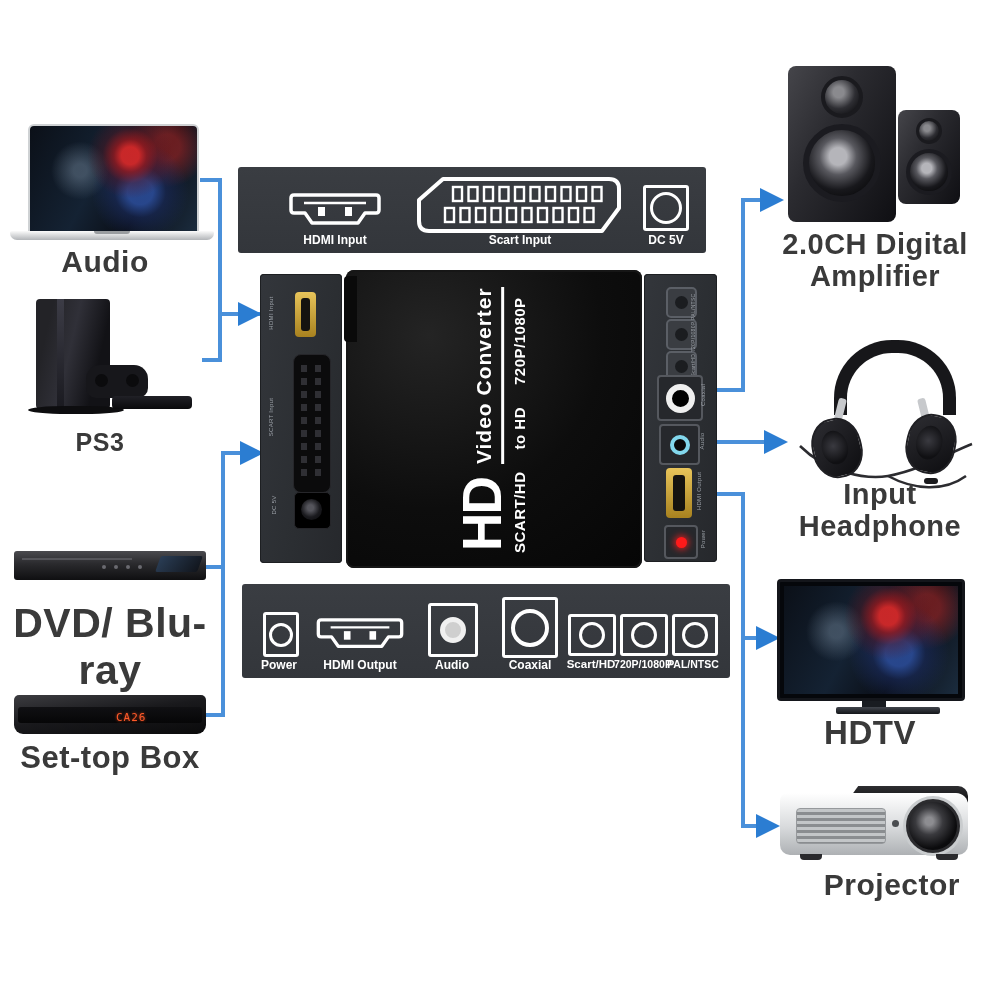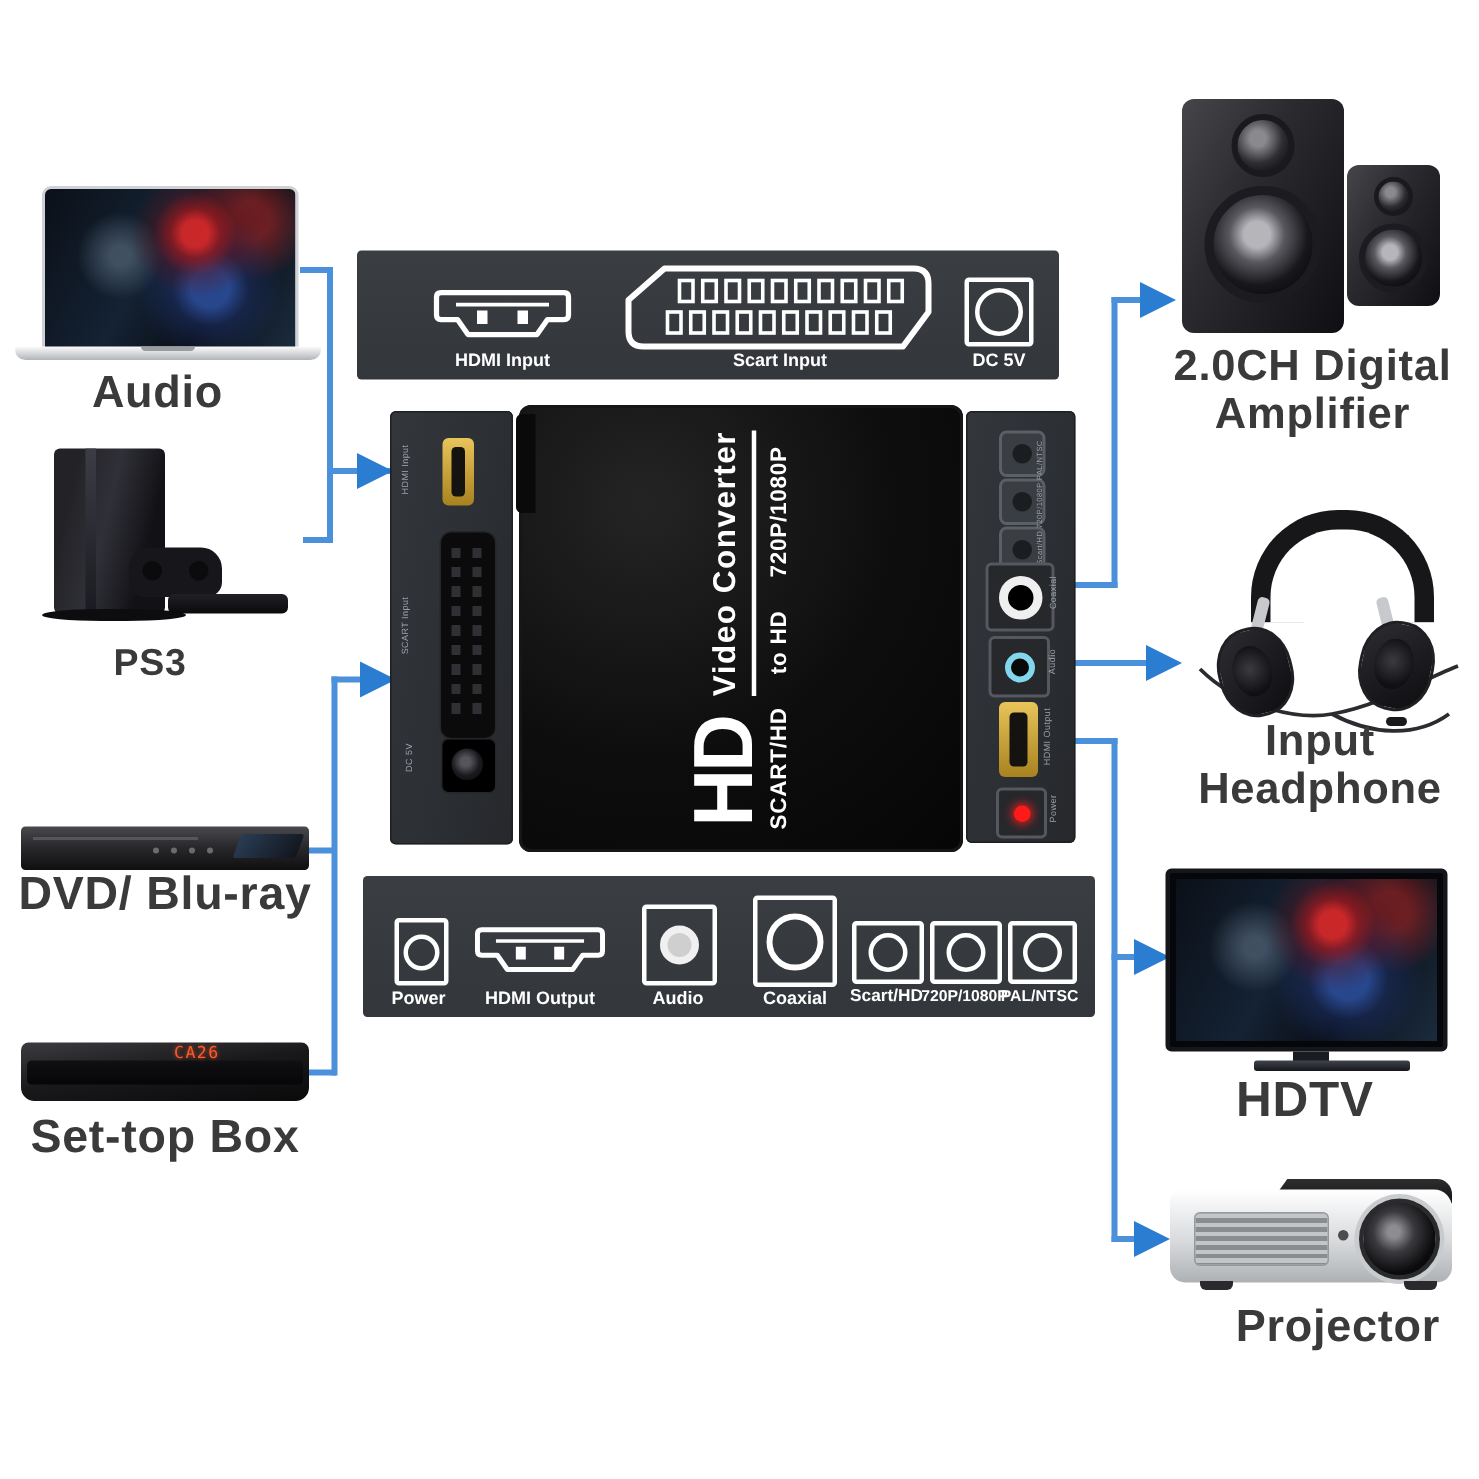--- a/index.html
+++ b/index.html
@@ -62,21 +62,21 @@
   .ps-cam { position:absolute; left:112px; top:396px; width:80px; height:13px; background:linear-gradient(#202026,#0a0a0c); border-radius:4px; }
 
   .dvd { position:absolute; left:14px; top:551px; width:192px; height:29px; background:linear-gradient(#4a4a4e,#2a2a2d 45%,#0f0f11); border-radius:3px; }
   .dvd::before { content:""; position:absolute; left:8px; top:7px; width:110px; height:2px; background:#55555a; }
   .dvd::after { content:""; position:absolute; right:6px; top:5px; width:42px; height:16px; background:linear-gradient(115deg,#2a3d55,#11151c); border-radius:2px; transform:skewX(-20deg); }
   .dvd-dots { position:absolute; left:88px; top:14px; width:4px; height:4px; border-radius:50%; background:#6a6a70;
               box-shadow:12px 0 0 #6a6a70, 24px 0 0 #6a6a70, 36px 0 0 #6a6a70; }
 
   .stb { position:absolute; left:14px; top:695px; width:192px; height:39px; background:linear-gradient(172deg,#3c3c40 0%,#19191c 48%,#0a0a0b 100%); border-radius:5px 5px 9px 9px; }
   .stb::before { content:""; position:absolute; left:4px; right:4px; top:12px; height:16px; background:linear-gradient(#101013,#060607); border-radius:3px; }
-  .stb-led { position:absolute; left:78px; top:0; font-family:"DejaVu Sans Mono", monospace; font-size:11px; color:#ff5a2a; letter-spacing:1px; text-shadow:0 0 3px rgba(255,80,30,.8);padding-left:24px; }
+  .stb-led { position:absolute; left:78px; top:16px; font-family:"DejaVu Sans Mono", monospace; font-size:11px; color:#ff5a2a; letter-spacing:1px; text-shadow:0 0 3px rgba(255,80,30,.8);padding-left:24px; }
 
   
   .spk { position:absolute; background:linear-gradient(118deg,#45454a 0%,#2b2b30 38%,#0f0f13 100%); border-radius:8px; display:flex; flex-direction:column; align-items:center; }
   .spk .tw { border-radius:50%; border:4px solid #1a1a1e; background:radial-gradient(circle at 40% 36%,#8a8a8e 0 18%,#2e2e33 55%,#050507); }
   .spk .wf { border-radius:50%; border:6px solid #1b1b20; background:radial-gradient(circle at 44% 40%,#b5b5ba 0 16%,#58585e 34%,#18181c 62%,#000); }
 
   .hp-band { position:absolute; left:834px; top:340px; width:96px; height:62px; border:13px solid #17171a; border-bottom:none; border-radius:58px 58px 0 0; }
   .hp-hinge-l { position:absolute; left:836px; top:398px; width:8px; height:26px; background:#c7c9cc; border-radius:3px; transform:rotate(14deg); }
   .hp-hinge-r { position:absolute; left:920px; top:398px; width:8px; height:26px; background:#c7c9cc; border-radius:3px; transform:rotate(-14deg); }
   .hp-cup { position:absolute; width:46px; height:56px; background:linear-gradient(140deg,#2d2d32,#0d0d10); border-radius:46%; border:2px solid #202024; }
@@ -133,21 +133,21 @@
   <div class="ps-console"></div>
   <div class="ps-base"></div>
   <div class="ps-pad"></div>
   <div class="ps-cam"></div>
 </div>
 <div class="dev-label" style="left:30px;top:428px;width:140px;font-size:25px;">PS3</div>
 
 <div class="dvd">
     <span class="dvd-dots"></span>
   </div>
-<div class="dev-label" style="left:5px;top:578px;width:210px;font-size:31px;">DVD/ Blu-ray</div>
+<div class="dev-label" style="left:5px;top:600px;width:210px;font-size:41px;">DVD/ Blu-ray</div>
 
 <div class="stb">
   <span class="stb-led">CA26</span>
 </div>
 <div class="dev-label" style="left:10px;top:740px;width:200px;font-size:31px;">Set-top Box</div>
 
 <div class="spk" style="left:788px;top:66px;width:108px;height:156px;gap:6px;padding-top:10px;box-sizing:border-box;">
   <div class="tw" style="width:34px;height:34px;"></div>
   <div class="wf" style="width:66px;height:66px;"></div>
 </div>

